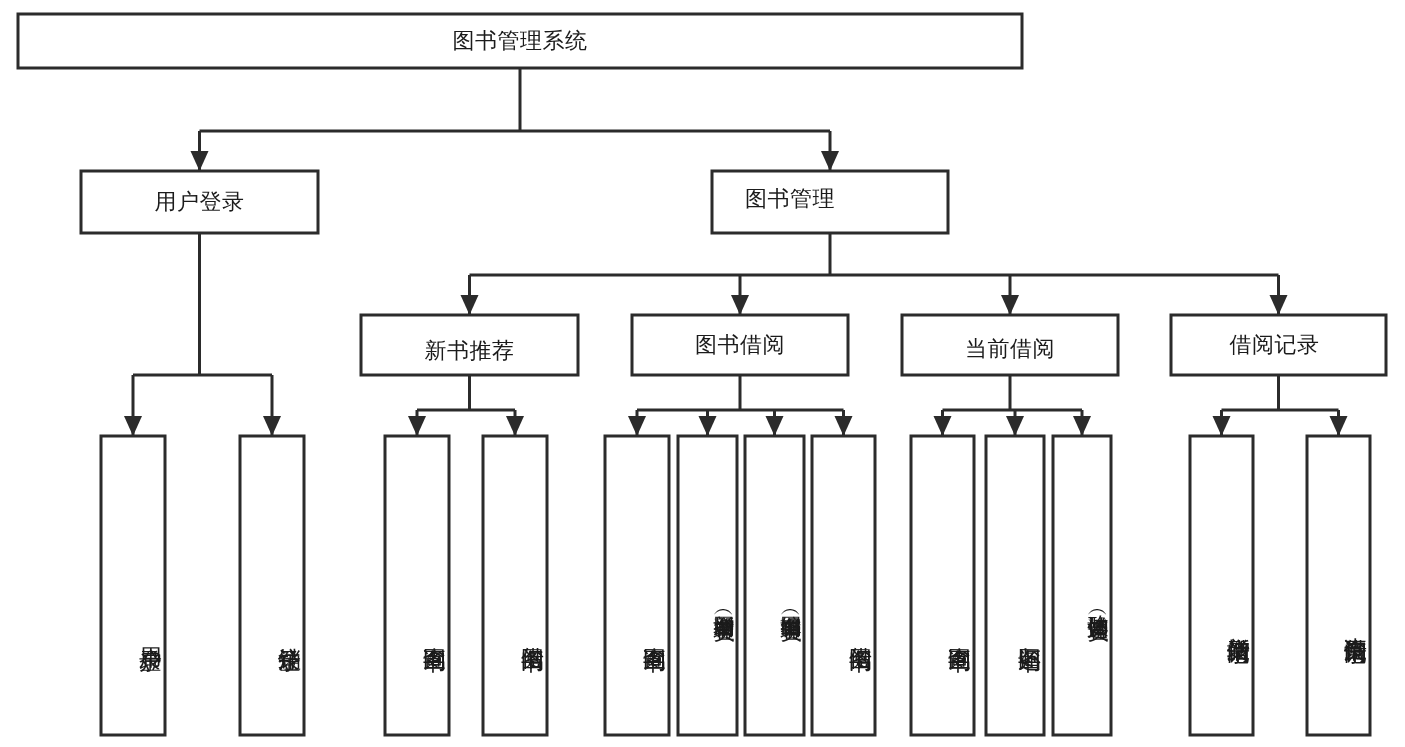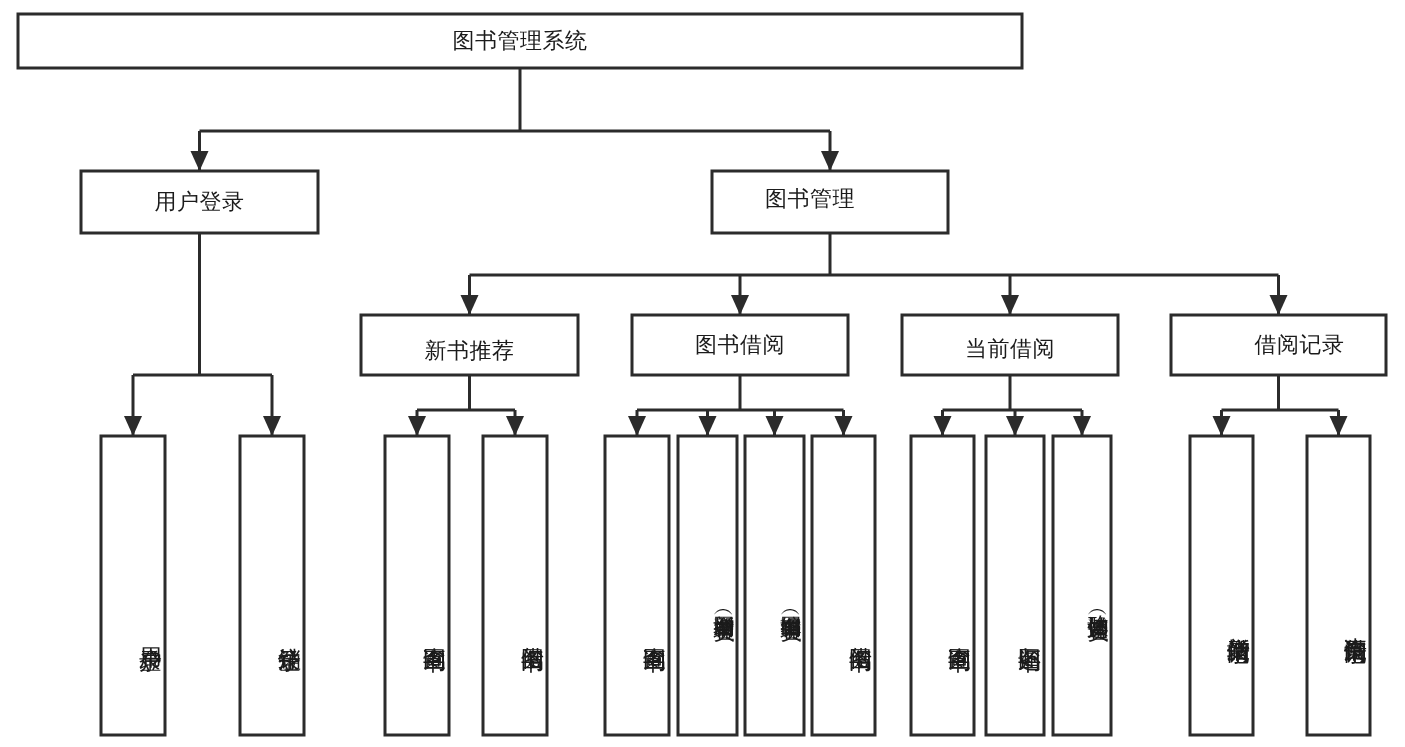--- a/index.html
+++ b/index.html
@@ -157,25 +157,25 @@
         <rect x="986" y="436" width="58" height="299" class="node-box"></rect>
         <rect x="1053" y="436" width="58" height="299" class="node-box"></rect>
         <rect x="1190" y="436" width="63" height="299" class="node-box"></rect>
         <rect x="1307" y="436" width="63" height="299" class="node-box"></rect>
       </g>
   </svg>
 
   <div id="labels">
       <div class="node-label-h" style="left: 18px; top: 14px; width: 1004px; height: 54px;">图书管理系统</div>
       <div class="node-label-h" style="left: 81px; top: 171px; width: 237px; height: 62px;">用户登录</div>
-      <div class="node-label-h" style="left: 692px; top: 171px; width: 236px; height: 56px;">图书管理</div>
+      <div class="node-label-h" style="left: 672px; top: 171px; width: 236px; height: 56px;">图书管理</div>
       <div class="node-label-h" style="left: 361px; top: 315px; width: 217px; height: 71px;">新书推荐</div>
       <div class="node-label-h" style="left: 632px; top: 315px; width: 216px; height: 60px;">图书借阅</div>
       <div class="node-label-h" style="left: 902px; top: 315px; width: 216px; height: 68px;">当前借阅</div>
-      <div class="node-label-h" style="left: 1171px; top: 315px; width: 207px; height: 60px; margin-left: 25px;">借阅记录</div>
+      <div class="node-label-h" style="left: 1171px; top: 315px; width: 207px; height: 60px;">借阅记录</div>
       <div class="node-label-v" style="left: 101px; top: 436px; width: 64px; height: 209px; padding-top: 90px; font-size: 23px;">用户登录</div>
       <div class="node-label-v" style="left: 240px; top: 436px; width: 64px; height: 209px; padding-top: 90px; font-size: 23px;">注销登录</div>
       <div class="node-label-v" style="left: 385px; top: 436px; width: 64px; height: 209px; padding-top: 90px; font-size: 23px;">查询图书</div>
       <div class="node-label-v" style="left: 483px; top: 436px; width: 64px; height: 209px; padding-top: 90px; font-size: 23px;">借阅图书</div>
       <div class="node-label-v" style="left: 605px; top: 436px; width: 64px; height: 209px; padding-top: 90px; font-size: 23px;">查询图书</div>
       <div class="node-label-v" style="left: 678px; top: 436px; width: 59px; height: 266px; padding-top: 33px; font-size: 21px;">新增图书（管理员）</div>
       <div class="node-label-v" style="left: 745px; top: 436px; width: 59px; height: 266px; padding-top: 33px; font-size: 21px;">编辑图书（管理员）</div>
       <div class="node-label-v" style="left: 812px; top: 436px; width: 63px; height: 209px; padding-top: 90px; font-size: 23px;">借阅图书</div>
       <div class="node-label-v" style="left: 911px; top: 436px; width: 63px; height: 209px; padding-top: 90px; font-size: 23px;">查询图书</div>
       <div class="node-label-v" style="left: 986px; top: 436px; width: 58px; height: 209px; padding-top: 90px; font-size: 23px;">归还图书</div>

